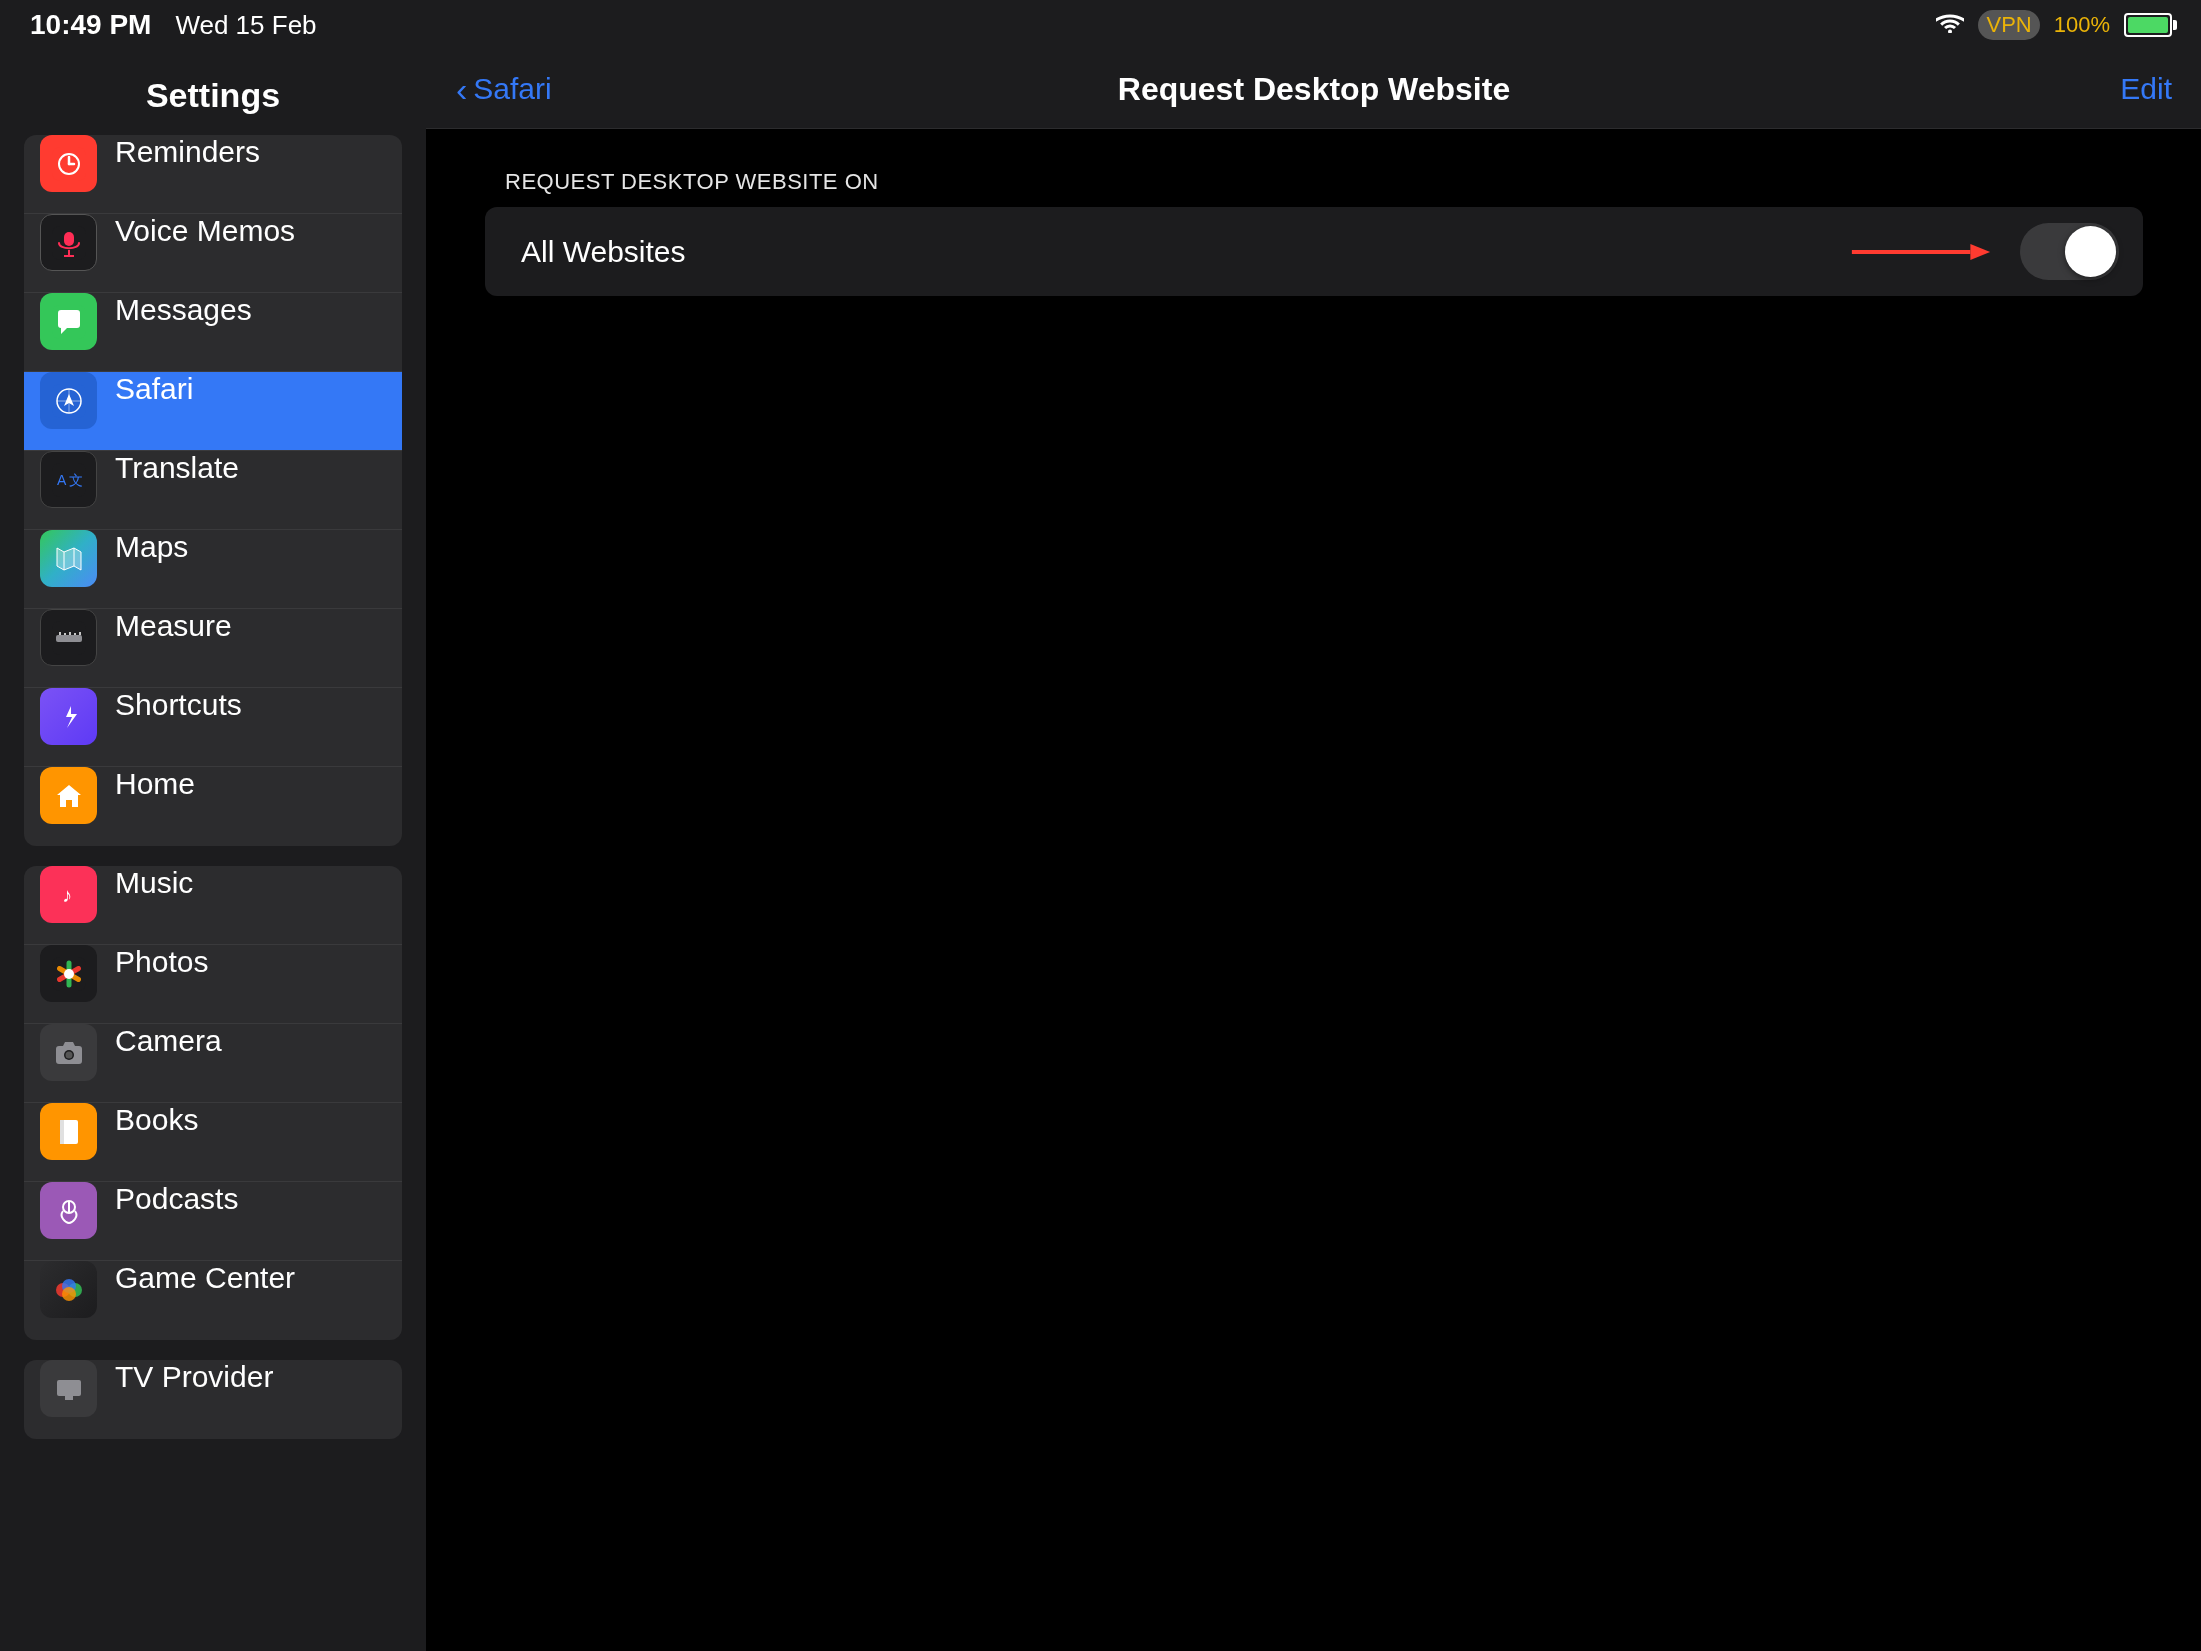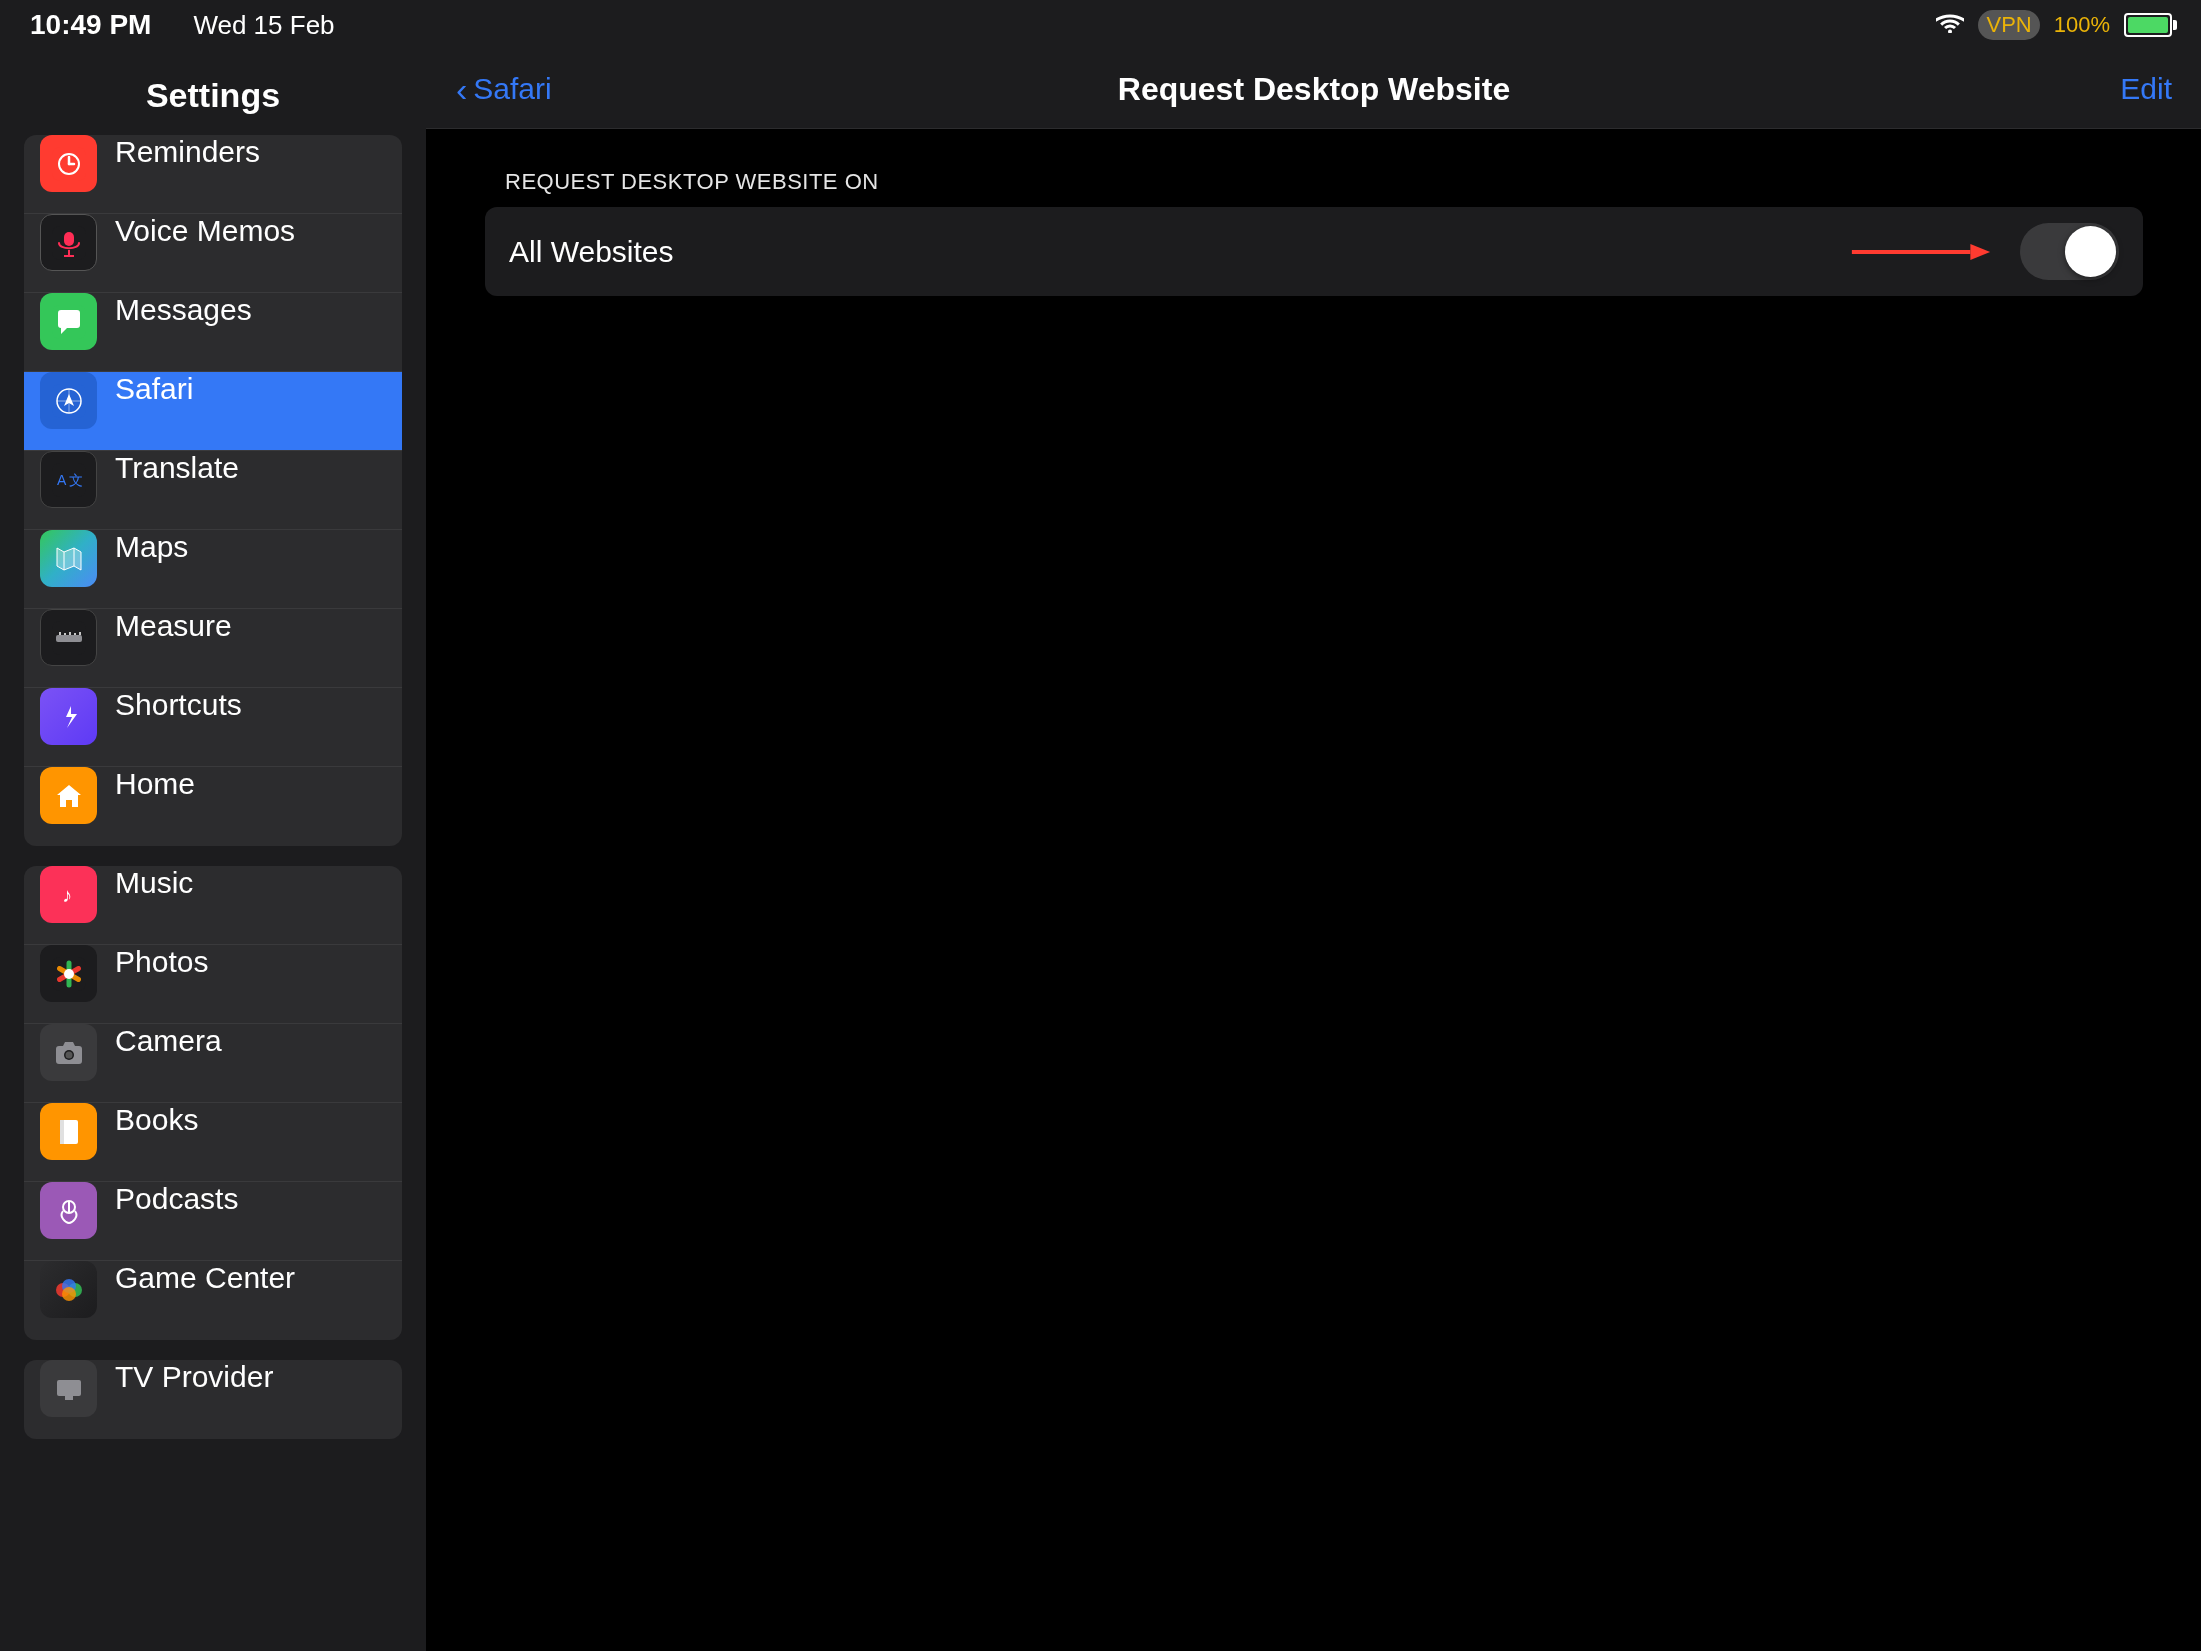--- a/index.html
+++ b/index.html
@@ -31,21 +31,21 @@
     }
     .status-date {
       color: #fff;
       font-size: 26px;
       font-weight: 400;
       margin-left: 20px;
     }
     .status-left {
       display: flex;
       align-items: center;
-      gap: 22px;
+      gap: 4px;
     }
     .status-right {
       display: flex;
       align-items: center;
       gap: 14px;
     }
     .status-right span {
       color: #eab308;
       font-size: 22px;
       font-weight: 500;
@@ -215,20 +215,21 @@
       font-weight: 500;
       text-transform: uppercase;
       letter-spacing: 0.5px;
       margin-bottom: 12px;
       padding-left: 20px;
     }
     .content-group {
       background: #1c1c1e;
       border-radius: 12px;
       overflow: hidden;
+      padding-left: 12px;
     }
     .content-row {
       display: flex;
       align-items: center;
       height: 89px;
       padding: 0 24px;
       border-bottom: 1px solid #3a3a3c;
     }
     .content-row:last-child { border-bottom: none; }
     .content-row-label {

